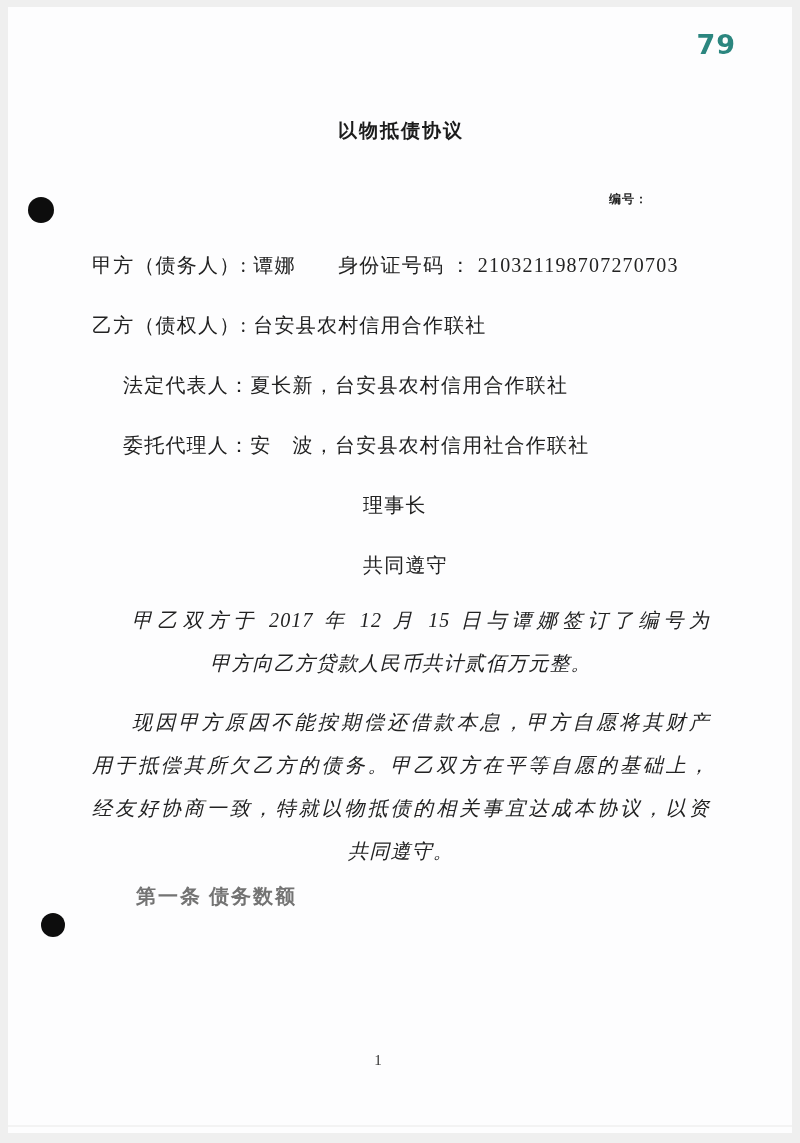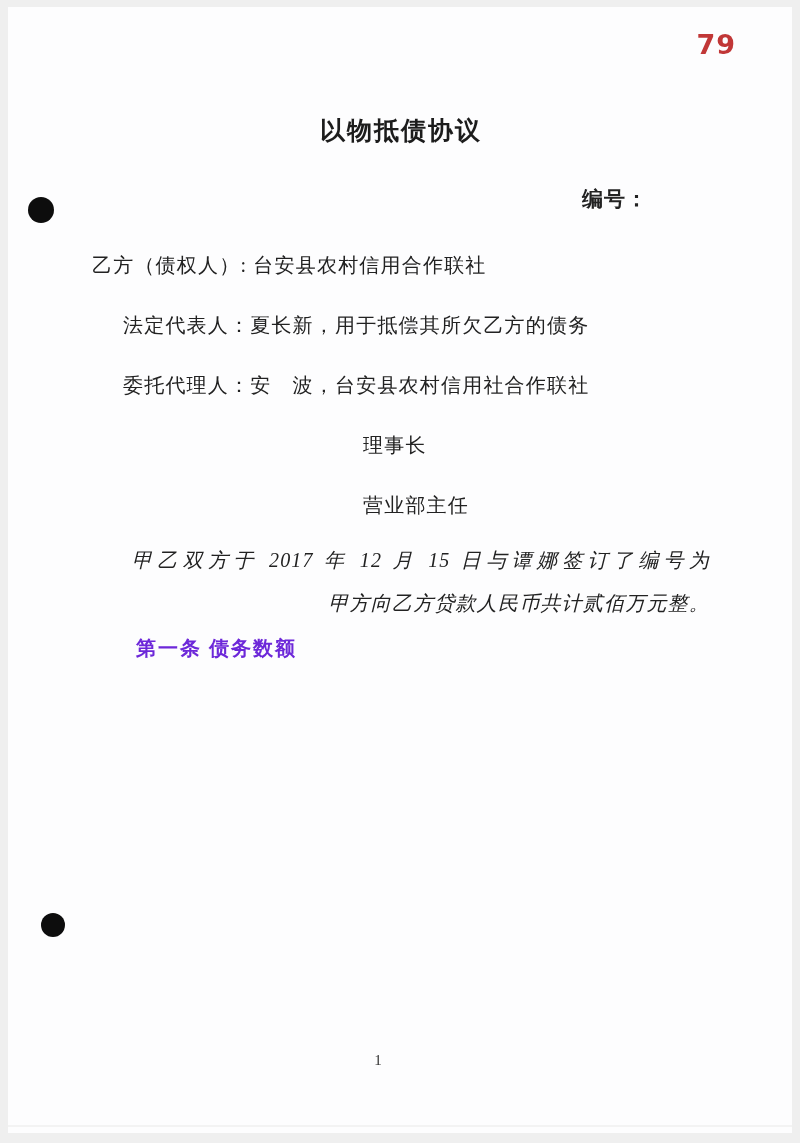--- a/index.html
+++ b/index.html
@@ -15,49 +15,49 @@
     position: absolute;
     left: 8px; top: 7px; right: 8px; bottom: 10px;
     background: #fdfdfe;
   }
   .corner-number {
     position: absolute;
     top: 22px; right: 56px;
     font-family: "DejaVu Sans", sans-serif;
     font-size: 27px;
     font-weight: 600;
-    color: #b91c1c;
+    color: #0f766e;
     opacity: .88;
     letter-spacing: 1px;
   }
   .hole-dot {
     position: absolute;
     border-radius: 50%;
     background: #0d0d0d;
   }
   .hole-dot.top    { left: 20px; top: 190px; width: 26px; height: 26px; }
   .hole-dot.bottom { left: 33px; top: 906px; width: 24px; height: 24px; }
 
   .content {
     padding: 0 82px 0 84px; 
   }
   .doc-title {
     margin: 102px 0 0 0;
     text-align: center;
-    font-size: 25px;
+    font-size: 19px;
     line-height: 44px;
     font-weight: 700;
     letter-spacing: 2px;
     color: #1c1c1c;
   }
   .doc-number {
     margin-top: 32px;
     text-align: right;
     padding-right: 62px;
-    font-size: 21px;
+    font-size: 12px;
     line-height: 28px;
     font-weight: 700;
     letter-spacing: 1px;
   }
   .parties { margin-top: 22px; }
   .line {
     height: 60px;
     display: flex;
     align-items: center;
     font-size: 20px;
@@ -71,30 +71,30 @@
   .para.second { margin-top: 16px; }
   .pline {
     font-size: 20px;
     line-height: 43px;
     letter-spacing: 1.2px;
     text-align: justify;
     text-align-last: justify;
     white-space: pre-wrap;
   }
   .pline.first { text-indent: 2em; }
-  .pline.last { text-align: right; text-align-last: auto; }
+  .pline.last { text-align: center; text-align-last: auto; }
 
   .section-heading {
     margin-top: 8px;
     padding-left: 44px;
     font-size: 20px;
     line-height: 30px;
     font-weight: 700;
     letter-spacing: 2px;
-    color: #6d28d9;
+    color: #737373;
   }
   .footer-page-number {
     position: absolute;
     left: 0; right: 0;
     bottom: 64px;
     text-align: center;
     font-size: 15px;
     color: #333;
     transform: translateX(-22px);
   }
@@ -115,32 +115,39 @@
   <span class="hole-dot top"></span>
   <span class="hole-dot bottom"></span>
 
   <div class="content">
 
     <h1 class="doc-title">以物抵债协议</h1>
 
     <div class="doc-number">编号：</div>
 
     <div class="parties">
+      <div class="line">甲方（债务人）: 谭娜　　身份证号码 ： 210321198707270703</div>
       <div class="line">乙方（债权人）: 台安县农村信用合作联社</div>
-      <div class="line indent-1">法定代表人：夏长新，用于抵偿其所欠乙方的债务</div>
+      <div class="line indent-1">法定代表人：夏长新，台安县农村信用合作联社</div>
       <div class="line indent-1">委托代理人：安　波，台安县农村信用社合作联社</div>
       <div class="line sub-center">理事长</div>
-      <div class="line sub-center">营业部主任</div>
+      <div class="line sub-center">共同遵守</div>
     </div>
 
     <div class="para first">
       <div class="pline first">甲乙双方于 2017 年 12 月 15 日与谭娜签订了编号为</div>
       <div class="pline last">甲方向乙方贷款人民币共计贰佰万元整。</div>
     </div>
 
+    <div class="para second">
+      <div class="pline first">现因甲方原因不能按期偿还借款本息，甲方自愿将其财产</div>
+      <div class="pline">用于抵偿其所欠乙方的债务。甲乙双方在平等自愿的基础上，</div>
+      <div class="pline">经友好协商一致，特就以物抵债的相关事宜达成本协议，以资</div>
+      <div class="pline last">共同遵守。</div>
+    </div>
 
     <div class="section-heading">第一条 债务数额</div>
 
   </div>
 
   <div class="footer-page-number">1</div>
 
   <div class="scan-artifact-line"></div>
 
 </div>

